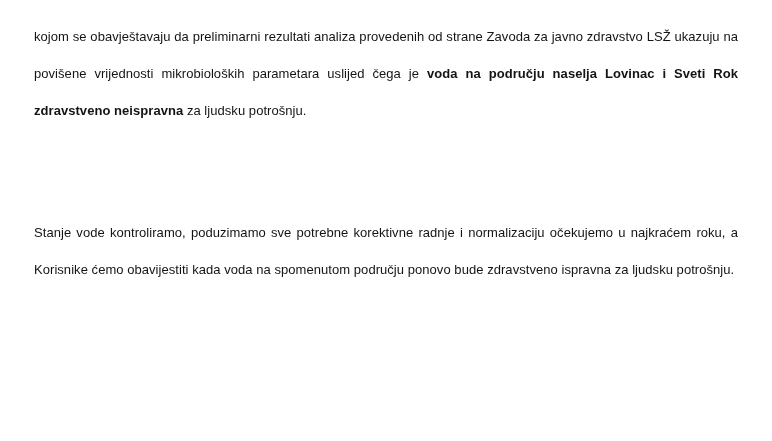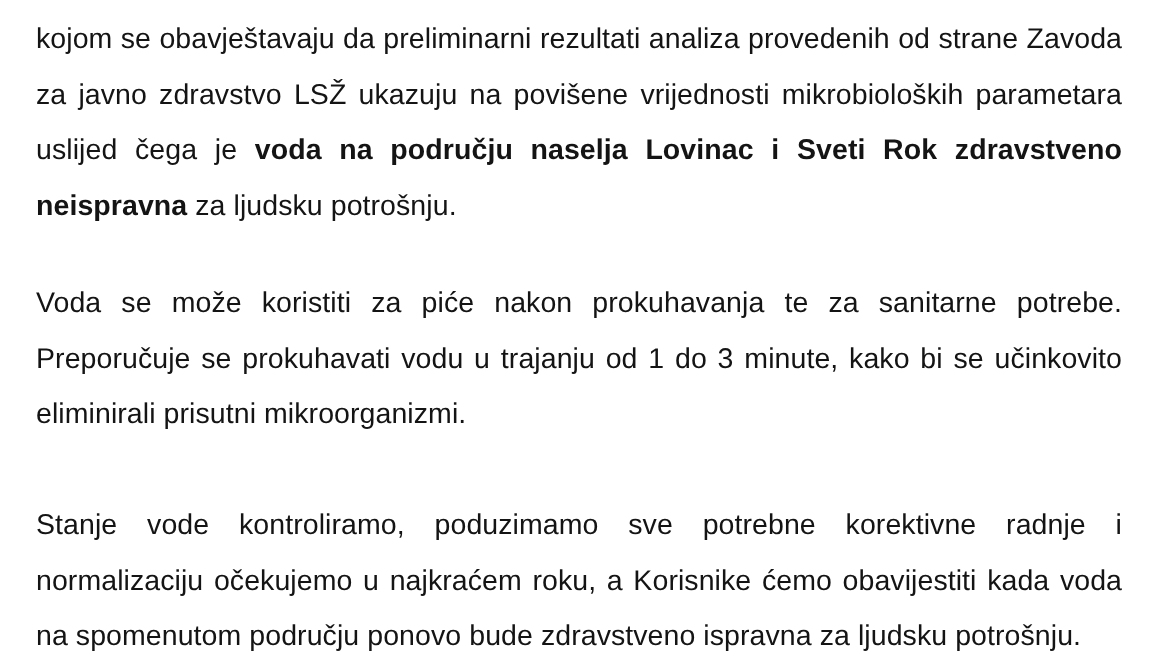--- a/index.html
+++ b/index.html
@@ -15,39 +15,38 @@
     overflow: hidden;
   }
   .page {
     position: relative;
     width: 772px;
     height: 441px;
     box-sizing: border-box;
     padding: 0 24px;
   }
   .para {
-    font-size: 19px;
+    font-size: 13px;
     line-height: 37px;
     text-align: justify;
     text-justify: inter-word;
     letter-spacing: 0.05px;
     color: #141414;
-    margin: 0;
+    margin: 10px;
   }
   .para.first {
     padding-top: 8px;
   }
   .gap-1 { height: 28px; }
   .gap-2 { height: 37px; }
   .bold {
     font-weight: bold;
   }
 </style>
 </head>
 <body>
 
 <div class="page">
   <p class="para first" id="p1"><span>kojom se obavještavaju da preliminarni rezultati analiza provedenih od strane Zavoda za javno zdravstvo LSŽ ukazuju na povišene vrijednosti mikrobioloških parametara uslijed čega je </span><span class="bold">voda na području naselja Lovinac i Sveti Rok zdravstveno neispravna</span><span> za ljudsku potrošnju.</span></p>
   <div class="gap-1"></div>
-  <p class="para" id="p2"><span>Voda se može koristiti za piće nakon prokuhavanja  te za sanitarne potrebe. Preporučuje se prokuhavati vodu u trajanju od 1 do 3 minute, kako bi se učinkovito eliminirali prisutni mikroorganizmi.</span></p>
   <div class="gap-2"></div>
   <p class="para" id="p3"><span>Stanje vode kontroliramo, poduzimamo sve potrebne korektivne radnje i normalizaciju očekujemo u najkraćem roku, a Korisnike ćemo obavijestiti kada voda na spomenutom području ponovo bude zdravstveno ispravna za ljudsku potrošnju.</span></p>
 </div>
 
 </body></html>

